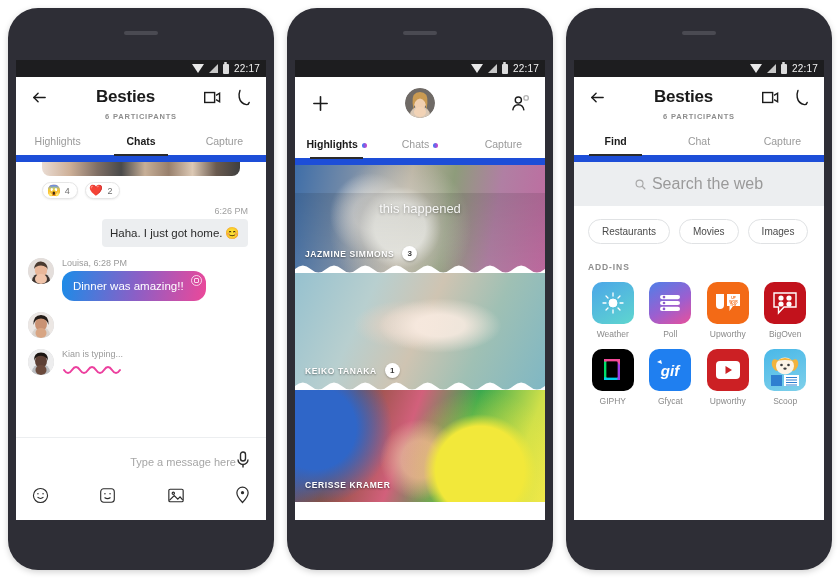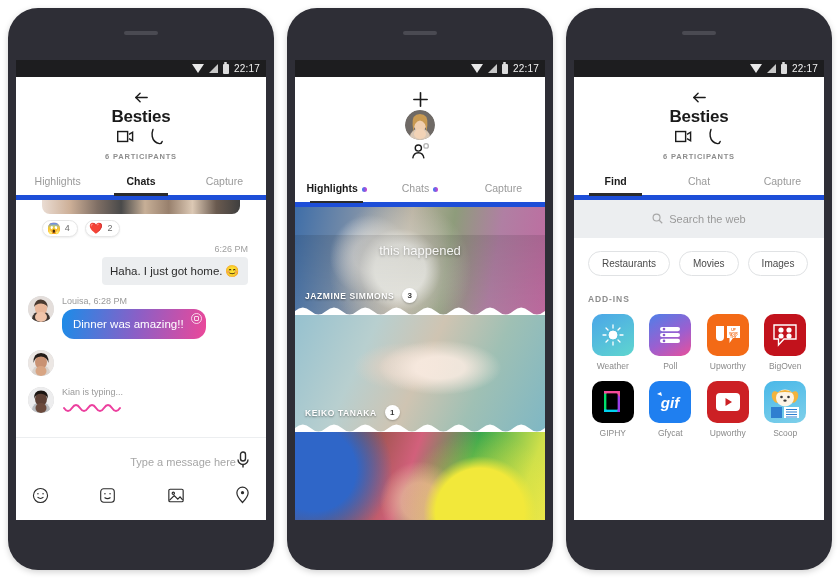--- a/index.html
+++ b/index.html
@@ -83,21 +83,21 @@
     font-family: "Liberation Sans", sans-serif;
   }
 
   
   .appbar {
     position: relative;
     background:#fff;
     padding: 9px 12px 5px 12px;
   }
   .appbar-row {
-    display:flex; align-items:center; justify-content:space-between;flex-direction:column;
+    display:flex; align-items:center; justify-content:space-between;
   }
   .icon-btn {
     width: 22px; height: 22px;
     display:flex; align-items:center; justify-content:center;
     color:#1b1b1b;
     flex:0 0 auto;
   }
   .title-block { flex:1; text-align:center; }
   .title {
     font-size: 17px; font-weight: bold; color:#1a1a1a;
@@ -106,21 +106,21 @@
   .subtitle {
     font-size: 7.5px; color:#8d8d8d; letter-spacing:.8px;
     font-weight: bold; margin-top:4px; text-align:center;
   }
   .right-icons { display:flex; align-items:center; gap:9px; }
 
   
   .tabs {
     display:flex;
     background:#fff;
-    border-bottom:5px solid #1d4ed8;
+    border-bottom:7px solid #1d4ed8;
     position:relative;
   }
   .tab {
     flex:1; text-align:center;
     font-size:10.5px; color:#9a9a9a;
     padding: 9px 0 8px 0;
     position:relative;
   }
   .tab.active { color:#1a1a1a; font-weight:bold; }
   .tab.active::after {
@@ -286,21 +286,21 @@
     height:10px; z-index:3;
     pointer-events:none;
   }
 
   
   .find-search {
     background:#eceef0;
     padding: 13px 0 13px 0;
     display:flex; align-items:center; justify-content:center; gap:6px;
   }
-  .find-search-text { font-size:11px; color:#9a9a9a; }
+  .find-search-text { font-size:16px; color:#9a9a9a; }
   .chips { display:flex; gap:9px; padding: 13px 0 0 14px; }
   .chip {
     border:1px solid #e0e2e4;
     border-radius:15px;
     padding: 6px 13px;
     font-size:10px; color:#4a4a4a;
     background:#fff;
   }
   .addins-label {
     font-size:8.5px; color:#8d8d8d; font-weight:bold;

